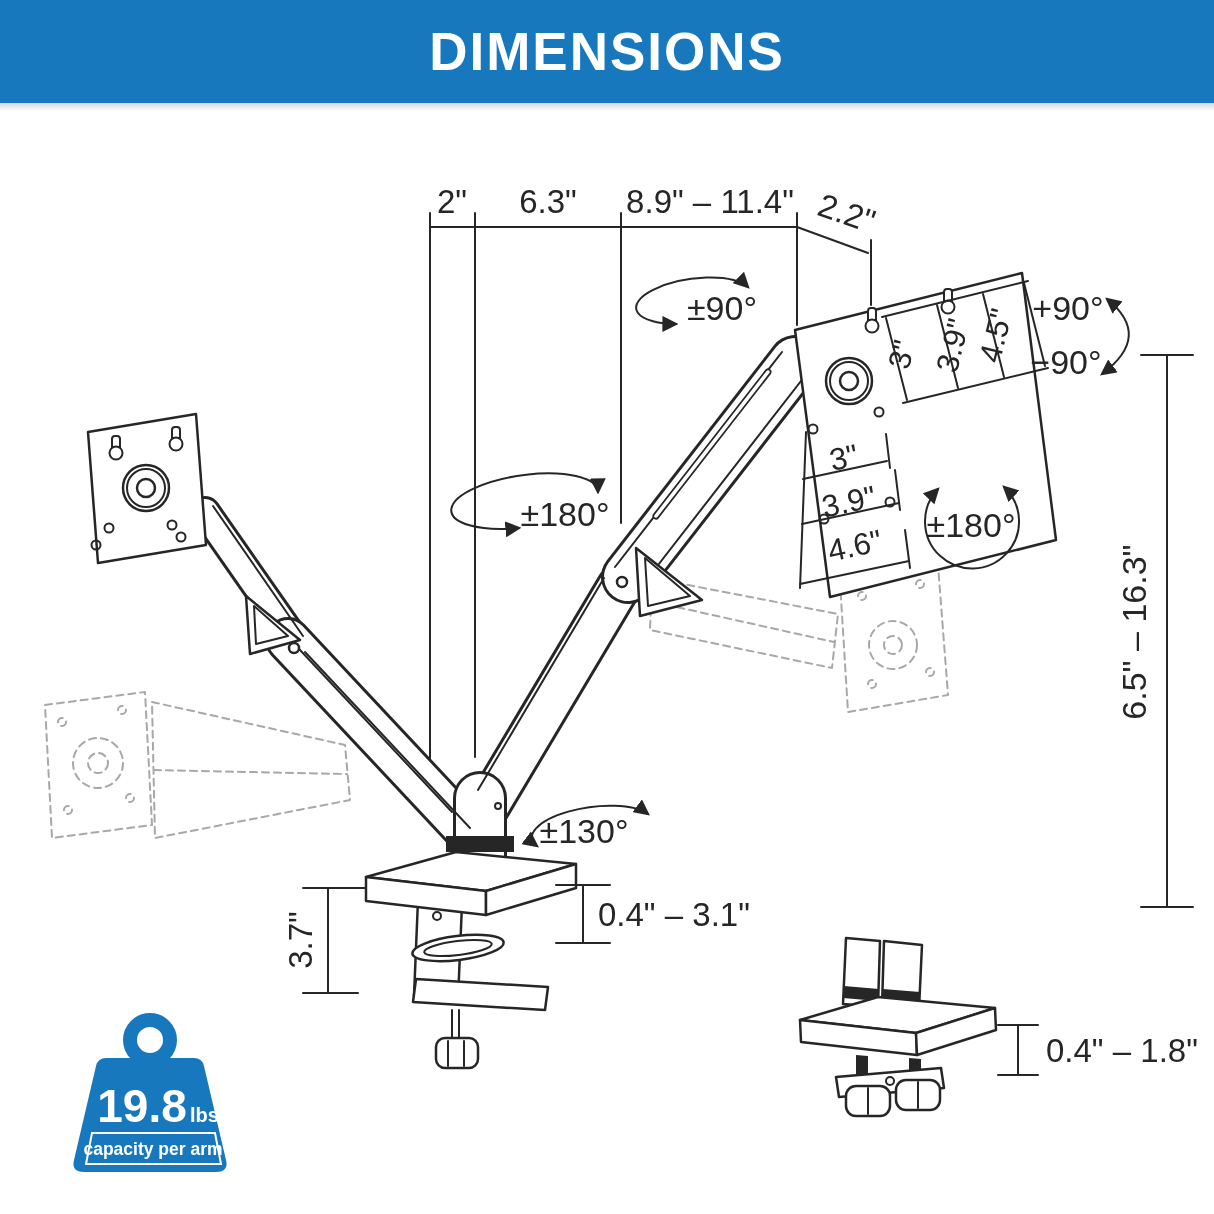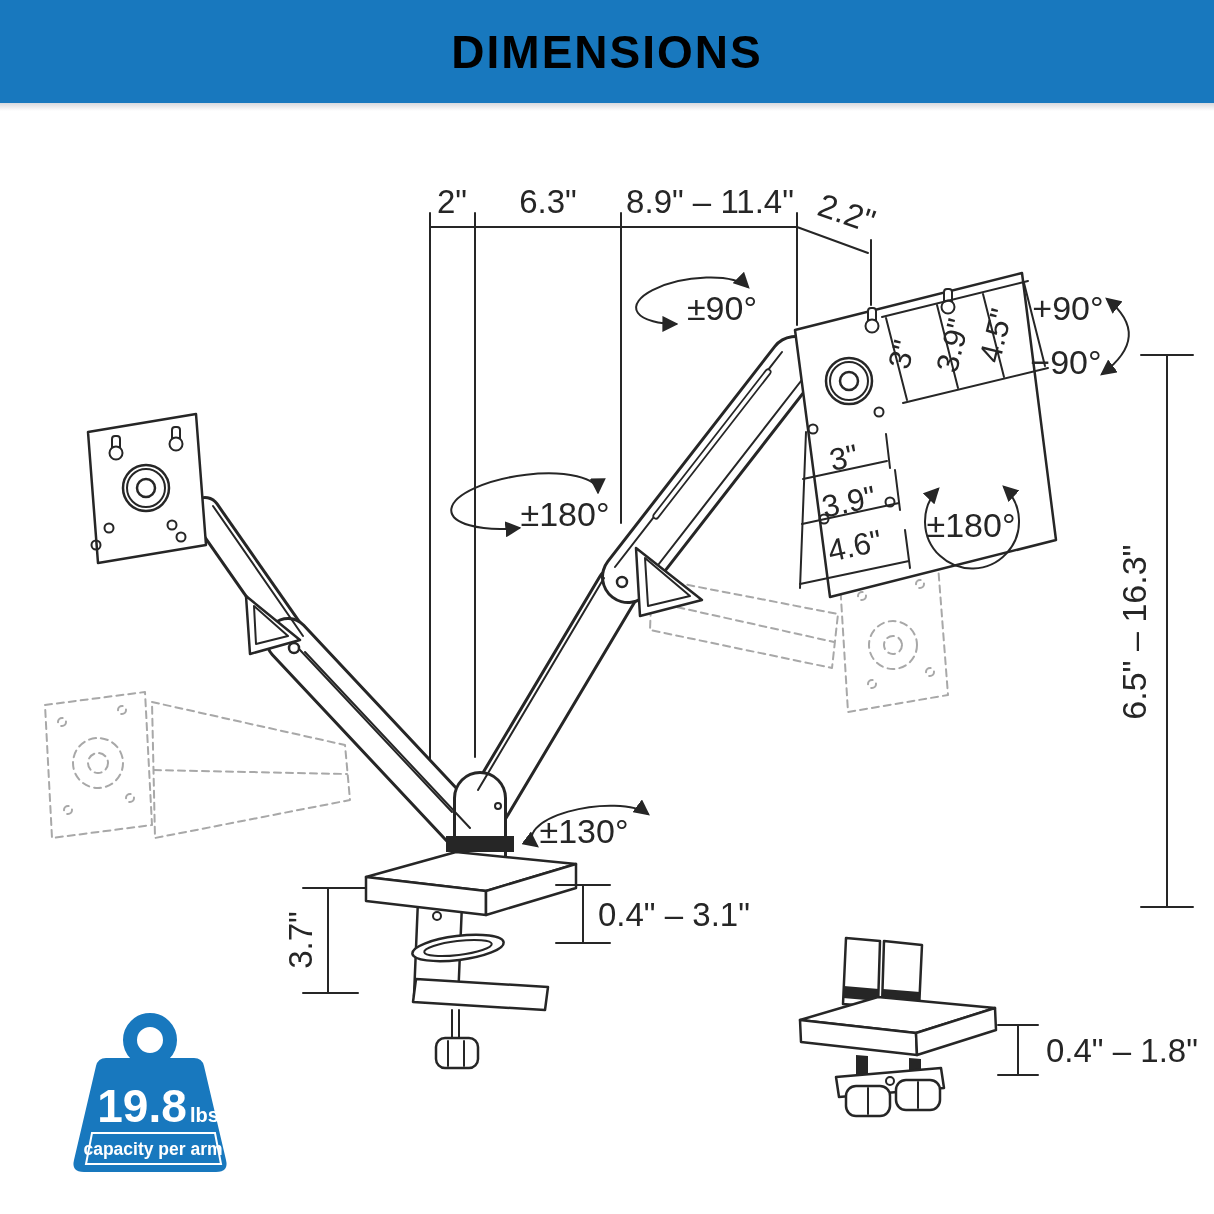--- a/index.html
+++ b/index.html
@@ -1,20 +1,20 @@
 <!DOCTYPE html>
 <html><head>
 <meta charset="utf-8">
 <style>
   html,body{margin:0;padding:0;background:#ffffff;}
   #page{position:relative;width:1214px;height:1214px;background:#ffffff;overflow:hidden;
         font-family:"Liberation Sans",sans-serif;}
   #header{position:absolute;left:0;top:0;width:1214px;height:103px;background:#1878be;
           display:flex;align-items:center;justify-content:center;}
-  #header h1{margin:0;color:#000000;font-size:46px;font-weight:800;letter-spacing:2px;}
+  #header h1{margin:0;color:#ffffff;font-size:53px;font-weight:800;letter-spacing:2px;}
   #header-shadow{position:absolute;left:0;top:103px;width:1214px;height:8px;
           background:linear-gradient(#d7d8dd,#ffffff);}
   svg{position:absolute;left:0;top:0;}
   .ln{stroke:#262626;stroke-width:2;fill:none;stroke-linecap:round;stroke-linejoin:round;}
   .ln25{stroke:#262626;stroke-width:2.5;fill:none;stroke-linecap:round;stroke-linejoin:round;}
   .white-fill{fill:#ffffff;}
   .bar-dark{stroke:#262626;fill:none;stroke-linecap:round;}
   .bar-white{stroke:#ffffff;fill:none;stroke-linecap:round;}
   .ghost{stroke:#a8a8a8;stroke-width:2;fill:none;stroke-dasharray:7 5;stroke-linecap:round;stroke-linejoin:round;}
   .dim-text{fill:#262626;font-size:33px;font-family:"Liberation Sans",sans-serif;}

